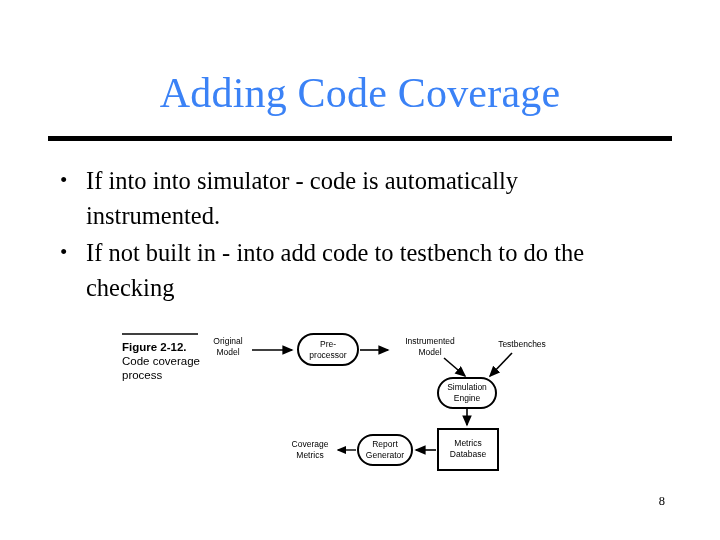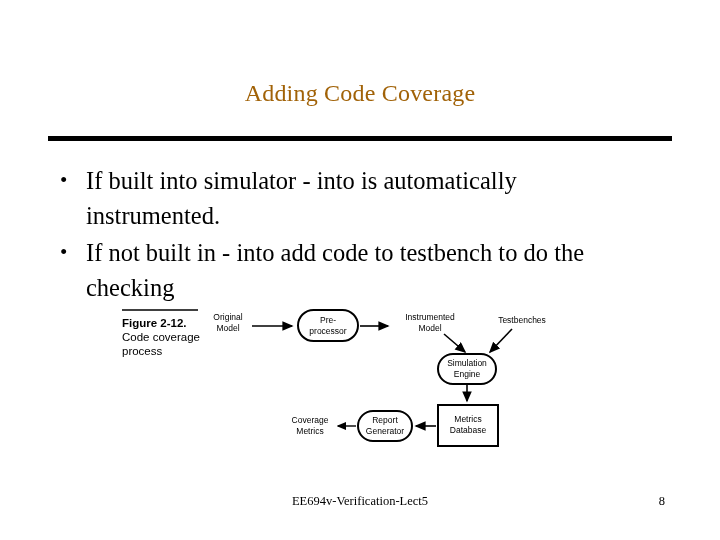--- a/index.html
+++ b/index.html
@@ -26,25 +26,25 @@
   }
 
   
   .slide-title {
     position: absolute;
     left: 48px;
     top: 72px;
     width: 624px;
     text-align: center;
     font-family: "Liberation Serif", "DejaVu Serif", serif;
-    font-size: 24px;
+    font-size: 42px;
     line-height: 42px;
     font-weight: normal;
     letter-spacing: 0.2px;
-    color: #a16207;
+    color: #3b82f6;
     white-space: nowrap;
   }
 
   .title-rule {
     position: absolute;
     left: 48px;
     top: 136px;
     width: 624px;
     height: 5px;
     background: #000000;
@@ -72,21 +72,21 @@
     line-height: 35px;
   }
   .bullet-item .btext {
     display: block;
   }
 
   
   .figure-wrap {
     position: absolute;
     left: 100px;
-    top: 296px;
+    top: 320px;
     width: 520px;
     height: 180px;
   }
   .fig-svg {
     display: block;
     width: 520px;
     height: 180px;
   }
 
   
@@ -115,21 +115,21 @@
 <div class="slide">
 
   <div class="slide-title">Adding Code Coverage</div>
 
   <div class="title-rule"></div>
 
   <div class="bullet-list">
 
     <div class="bullet-item">
       <span class="marker">•</span>
-      <span class="btext">If built into simulator - into is automatically instrumented.</span>
+      <span class="btext">If into into simulator - code is automatically instrumented.</span>
     </div>
 
     <div class="bullet-item">
       <span class="marker">•</span>
       <span class="btext">If not built in - into add code to testbench to do the checking</span>
     </div>
 
   </div>
 
   <div class="figure-wrap">
@@ -182,17 +182,16 @@
       <text x="285" y="127" text-anchor="middle" font-family="Liberation Sans, DejaVu Sans, sans-serif" font-size="8.5" fill="#000000">Report</text>
       <text x="285" y="138" text-anchor="middle" font-family="Liberation Sans, DejaVu Sans, sans-serif" font-size="8.5" fill="#000000">Generator</text>
 
       <line x1="256" y1="130" x2="238" y2="130" stroke="#000000" stroke-width="1.4" marker-end="url(#arrowhead)"></line>
 
       <text x="210" y="127" text-anchor="middle" font-family="Liberation Sans, DejaVu Sans, sans-serif" font-size="8.5" fill="#000000">Coverage</text>
       <text x="210" y="138" text-anchor="middle" font-family="Liberation Sans, DejaVu Sans, sans-serif" font-size="8.5" fill="#000000">Metrics</text>
     </svg>
   </div>
 
-  <div class="footer-center">EE694v-Verification-Lect5</div>
 
   <div class="footer-page">8</div>
 
 </div>
 
 </body></html>

